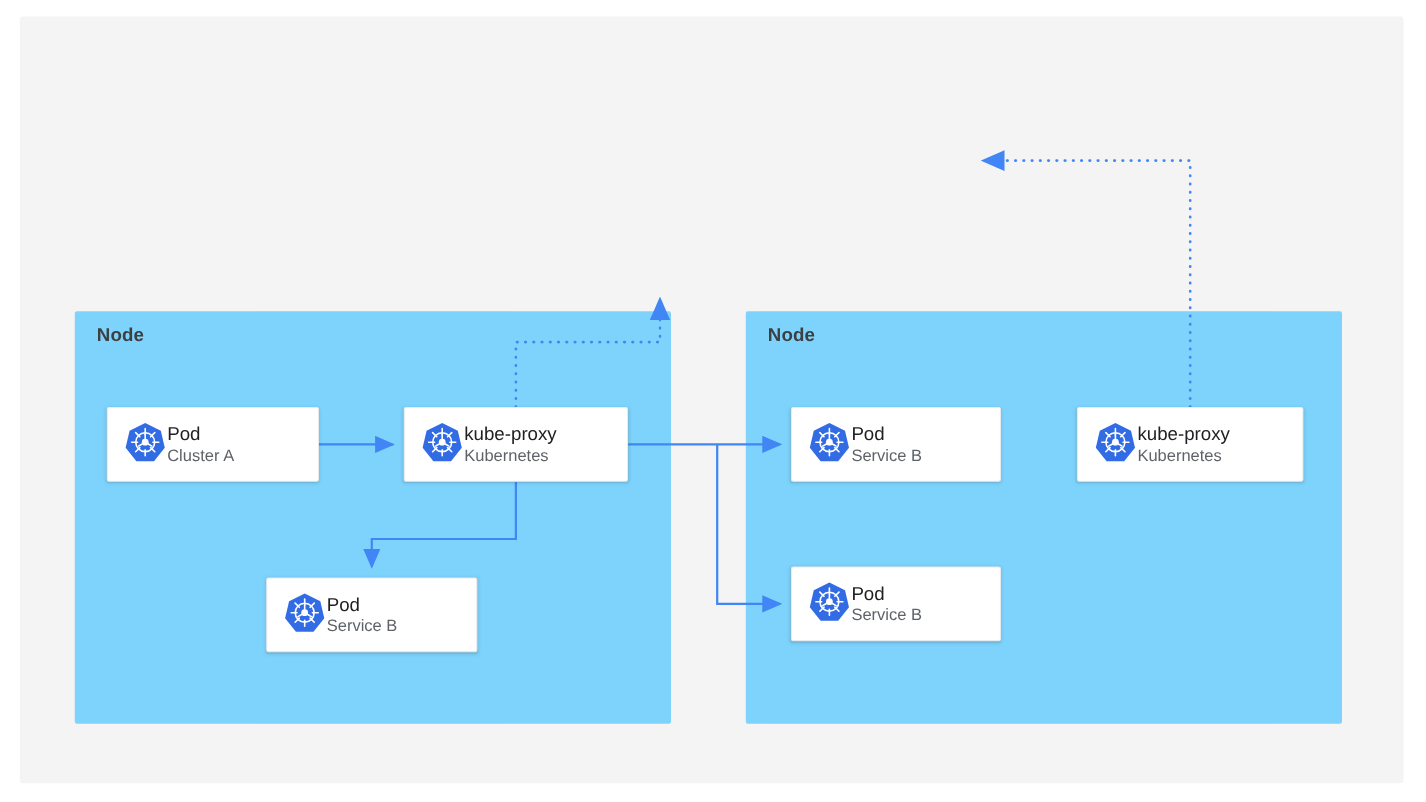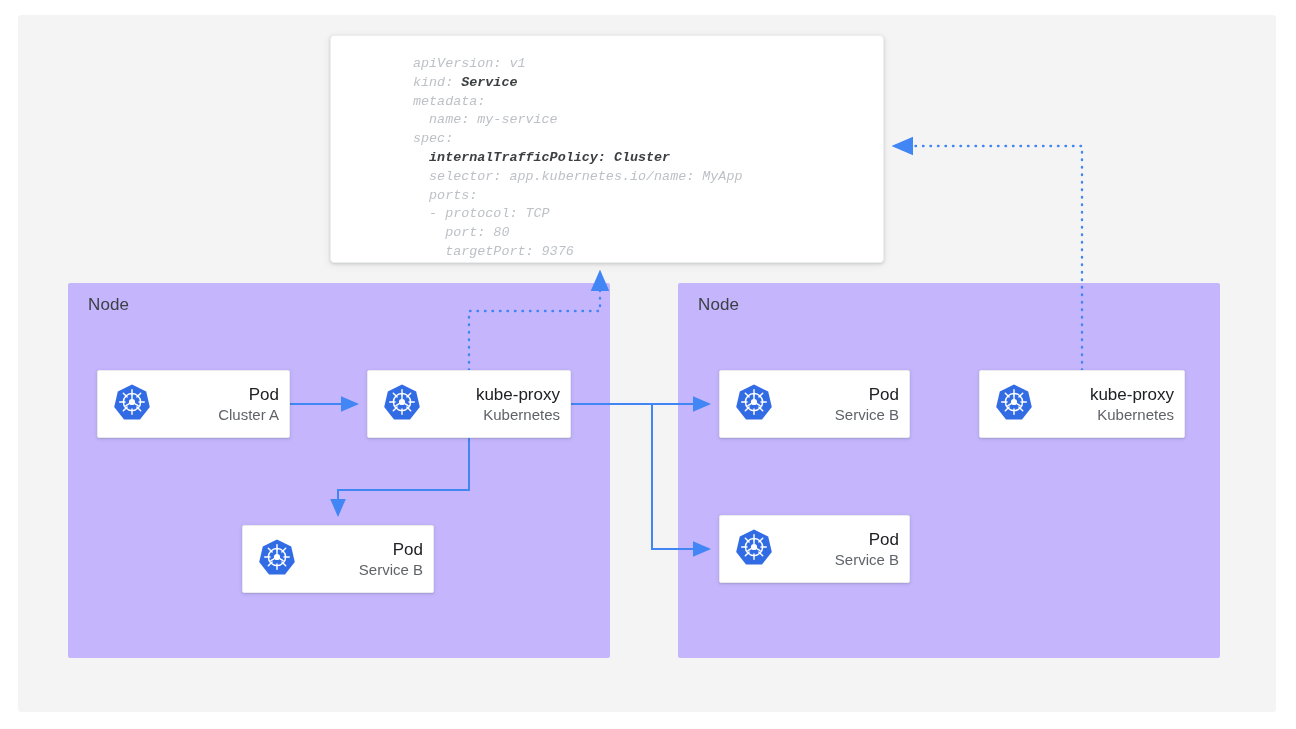--- a/index.html
+++ b/index.html
@@ -31,22 +31,23 @@
     position: absolute;
     left: 0;
     top: 0;
     width: 1296px;
     height: 729px;
     pointer-events: none;
   }
   
   .node {
     position: absolute;
-    background: #c4b5fd;
+    background: #7dd3fc;
     border-radius: 2px;
+    font-weight: bold;
   }
   .node-label {
     position: absolute;
     left: 20px;
     top: 12px;
     font-size: 17px;
     color: #3c4043;
     letter-spacing: 0.1px;
   }
   #node-left  { left: 68px;  top: 283px; width: 542px; height: 375px; }
@@ -62,21 +63,21 @@
     display: flex;
     align-items: center;
     box-sizing: border-box;
   }
   .box .k8s {
     flex: 0 0 auto;
     margin-left: 14px;
   }
   .box .texts {
     flex: 1 1 auto;
-    text-align: right;
+    text-align: left;
     padding-right: 10px;
     line-height: 1.28;
   }
   .box .title {
     font-size: 17px;
     color: #202124;
     white-space: nowrap;
   }
   .box .sub {
     font-size: 15px;
@@ -158,34 +159,20 @@
 
     <path d="M571,404 L709,404" fill="none" stroke="#4285f4" stroke-width="2" marker-end="url(#ah-right)"></path>
 
     <path d="M652,404 L652,549 L709,549" fill="none" stroke="#4285f4" stroke-width="2" marker-end="url(#ah-right)"></path>
 
     <path d="M469,370 L469,311 L600,311 L600,272" fill="none" stroke="#4285f4" stroke-width="2.4" stroke-linecap="round" stroke-dasharray="0.5 7" marker-end="url(#ah-up)"></path>
 
     <path d="M1082,370 L1082,146 L894,146" fill="none" stroke="#4285f4" stroke-width="2.4" stroke-linecap="round" stroke-dasharray="0.5 7" marker-end="url(#ah-left)"></path>
   </svg>
 
-  <div id="yaml-card">
-    <pre id="yaml-code">apiVersion: v1
-kind: <span class="b">Service</span>
-metadata:
-  name: my-service
-spec:
-<span class="b">  internalTrafficPolicy: Cluster</span>
-  selector: app.kubernetes.io/name: MyApp
-  ports:
-  - protocol: TCP
-    port: 80
-    targetPort: 9376
-</pre>
-  </div>
 
   <div class="box" id="box-pod-a">
     <span class="k8s">
       <svg width="40" height="40" viewBox="0 0 40 40" aria-hidden="true">
         <polygon points="20,2.6 34.2,9.5 37.8,25 28,37.4 12,37.4 2.2,25 5.8,9.5" fill="#326ce5"></polygon>
         <g stroke="#ffffff" stroke-width="1.45" fill="none" stroke-linecap="round">
           <circle cx="20" cy="20" r="8.6"></circle>
           <circle cx="20" cy="20" r="3.1" fill="#ffffff" stroke="none"></circle>
           <line x1="20" y1="7.7" x2="20" y2="13.0"></line>
           <line x1="20" y1="27.0" x2="20" y2="32.3"></line>

